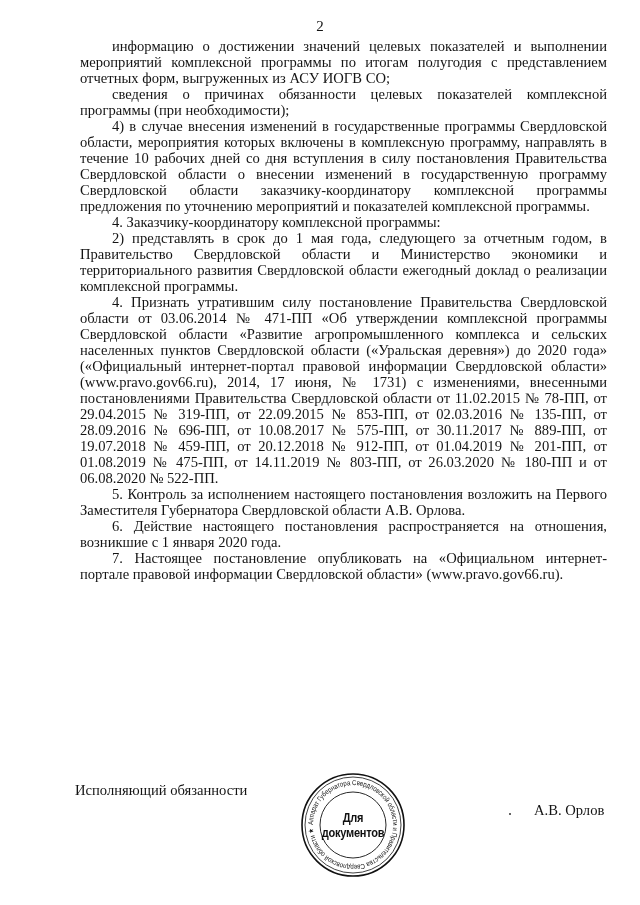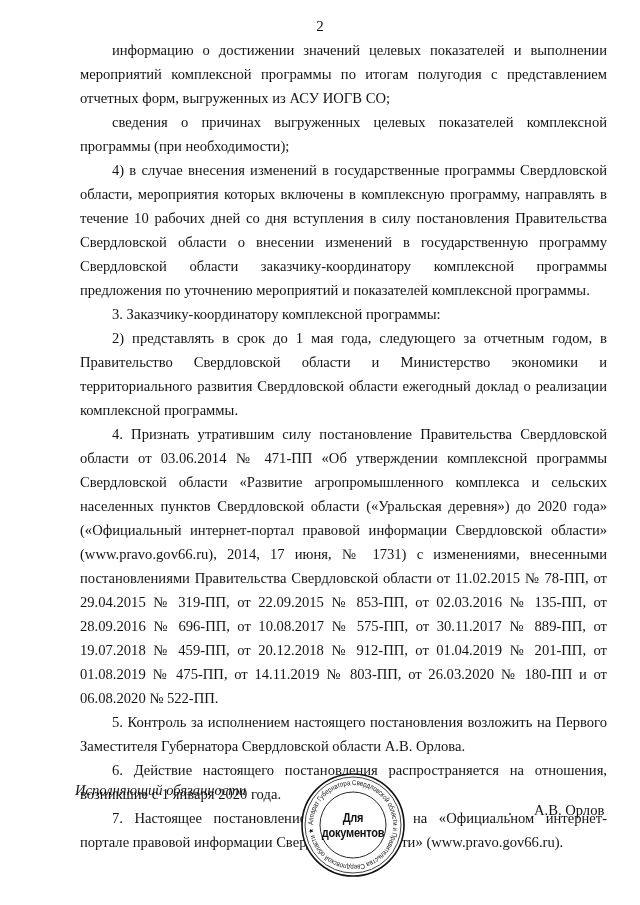--- a/index.html
+++ b/index.html
@@ -1,44 +1,44 @@
 <!DOCTYPE html>
 <html><head>
 <meta charset="utf-8">
 <style>
   html, body { margin: 0; padding: 0; background: #ffffff; }
   body { width: 640px; height: 905px; position: relative; overflow: hidden;
          font-family: "Liberation Serif", "DejaVu Serif", serif; color: #141414; }
   .page-number { position: absolute; top: 18px; left: 0; width: 640px; text-align: center;
                  font-size: 15px; }
   .body-text { position: absolute; top: 38px; left: 80px; width: 527px;
-               font-size: 14.6px; line-height: 24px; }
+               font-size: 14.6px; line-height: 16px; }
   .body-text p { margin: 0; text-align: justify; text-indent: 32px; }
   .sig { position: absolute; font-size: 14.6px; line-height: 20px; }
-  .sig-left { left: 75px; top: 780px; font-style: italic; }
+  .sig-left { left: 75px; top: 780px; }
   .sig-right { left: 534px; top: 800px; }
   .stamp { position: absolute; left: 300px; top: 772px; width: 106px; height: 106px; }
   .stamp svg { width: 106px; height: 106px; }
   .stamp-center { position: absolute; left: 0; top: 0; width: 106px; height: 106px;
                   display: flex; flex-direction: column; align-items: center; justify-content: center;
                   font-family: "Liberation Sans", "DejaVu Sans", sans-serif; font-weight: bold;
                   font-size: 13px; line-height: 15px; color: #111; letter-spacing: -0.3px;
                   transform: scaleX(0.85); }
   .dot { position: absolute; left: 509px; top: 813px; width: 2px; height: 2px; background: #666; }
 </style>
 </head>
 <body>
 
 <div class="page-number">2</div>
 
 <div class="body-text">
   <p>информацию о достижении значений целевых показателей и выполнении мероприятий комплексной программы по итогам полугодия с представлением отчетных форм, выгруженных из АСУ ИОГВ СО;</p>
-  <p>сведения о причинах выгруженных целевых показателей комплексной программы (при необходимости);</p>
+  <p>сведения о причинах обязанности целевых показателей комплексной программы (при необходимости);</p>
   <p>4) в случае внесения изменений в государственные программы Свердловской области, мероприятия которых включены в комплексную программу, направлять в течение 10 рабочих дней со дня вступления в силу постановления Правительства Свердловской области о внесении изменений в государственную программу Свердловской области заказчику-координатору комплексной программы предложения по уточнению мероприятий и показателей комплексной программы.</p>
-  <p>3. Заказчику-координатору комплексной программы:</p>
+  <p>4. Заказчику-координатору комплексной программы:</p>
   <p>2) представлять в срок до 1 мая года, следующего за отчетным годом, в Правительство Свердловской области и Министерство экономики и территориального развития Свердловской области ежегодный доклад о реализации комплексной программы.</p>
   <p>4. Признать утратившим силу постановление Правительства Свердловской области от 03.06.2014 № 471-ПП «Об утверждении комплексной программы Свердловской области «Развитие агропромышленного комплекса и сельских населенных пунктов Свердловской области («Уральская деревня») до 2020 года» («Официальный интернет-портал правовой информации Свердловской области» (www.pravo.gov66.ru), 2014, 17 июня, № 1731) с изменениями, внесенными постановлениями Правительства Свердловской области от 11.02.2015 № 78-ПП, от 29.04.2015 № 319-ПП, от 22.09.2015 № 853-ПП, от 02.03.2016 № 135-ПП, от 28.09.2016 № 696-ПП, от 10.08.2017 № 575-ПП, от 30.11.2017 № 889-ПП, от 19.07.2018 № 459-ПП, от 20.12.2018 № 912-ПП, от 01.04.2019 № 201-ПП, от 01.08.2019 № 475-ПП, от 14.11.2019 № 803-ПП, от 26.03.2020 № 180-ПП и от 06.08.2020 № 522-ПП.</p>
   <p>5. Контроль за исполнением настоящего постановления возложить на Первого Заместителя Губернатора Свердловской области А.В. Орлова.</p>
   <p>6. Действие настоящего постановления распространяется на отношения, возникшие с 1 января 2020 года.</p>
   <p>7. Настоящее постановление опубликовать на «Официальном интернет-портале правовой информации Свердловской области» (www.pravo.gov66.ru).</p>
 </div>
 
 <div class="sig sig-left">
   <div>Исполняющий обязанности</div>
 </div>

